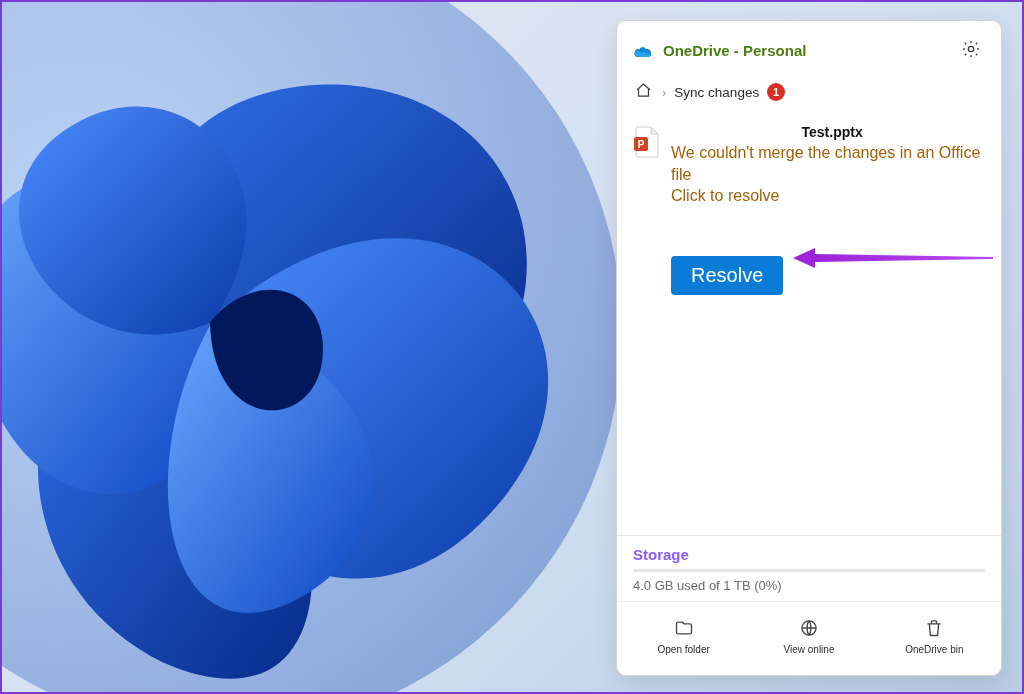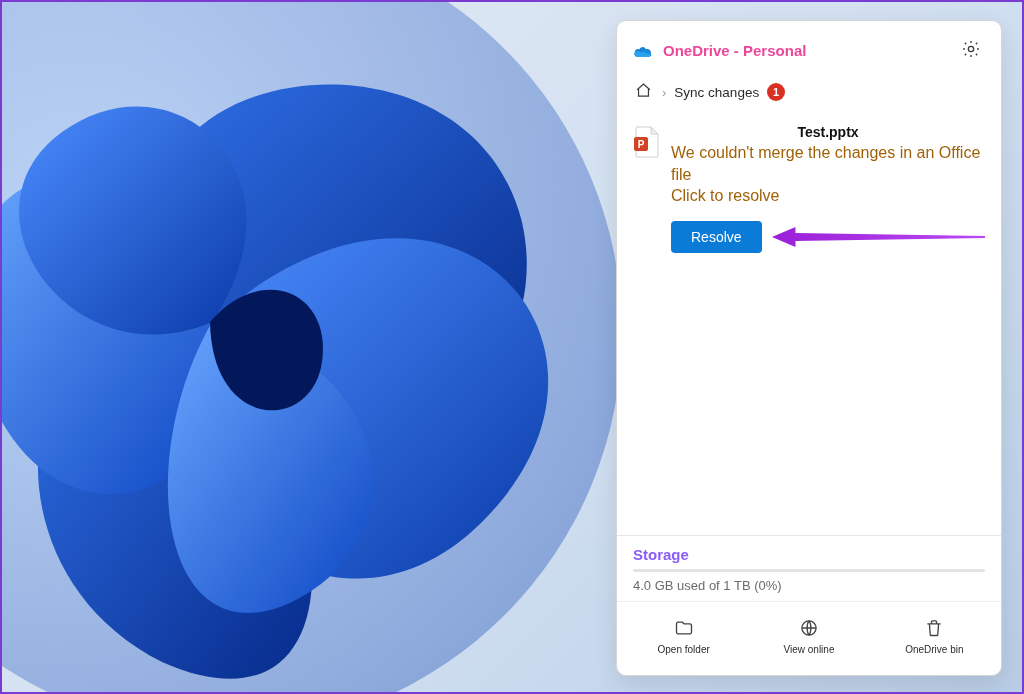--- a/index.html
+++ b/index.html
@@ -43,21 +43,21 @@
   .panel-header {
     padding: 14px 16px 6px 16px;
     display: flex;
     align-items: center;
     gap: 10px;
   }
   .cloud-icon svg { width: 20px; height: 14px; display:block; }
   .panel-title {
     flex: 1;
     font-size: 15px;
-    color: #ec4899;
+    color: #4d7c0f;
     font-weight: 600;
   }
   .gear-btn {
     background: none;
     border: none;
     cursor: pointer;
     padding: 4px;
     border-radius: 4px;
     color: #3b3b3b;
   }
@@ -126,22 +126,23 @@
     align-items: center;
     gap: 10px;
     margin-top: 14px;
   }
   .resolve-btn {
     background: #0a7bd6;
     color: #fff;
     border: none;
     border-radius: 4px;
     padding: 8px 20px;
-    font-size: 14px;
+    font-size: 20px;
     cursor: pointer;
+    margin-top: 35px;
   }
   .arrow-annotation { flex: 1; height: 24px; }
   .divider {
     height: 1px;
     background: #e6e6e6;
     margin: 0;
   }
   .storage-section {
     padding: 10px 16px 6px 16px;
   }

